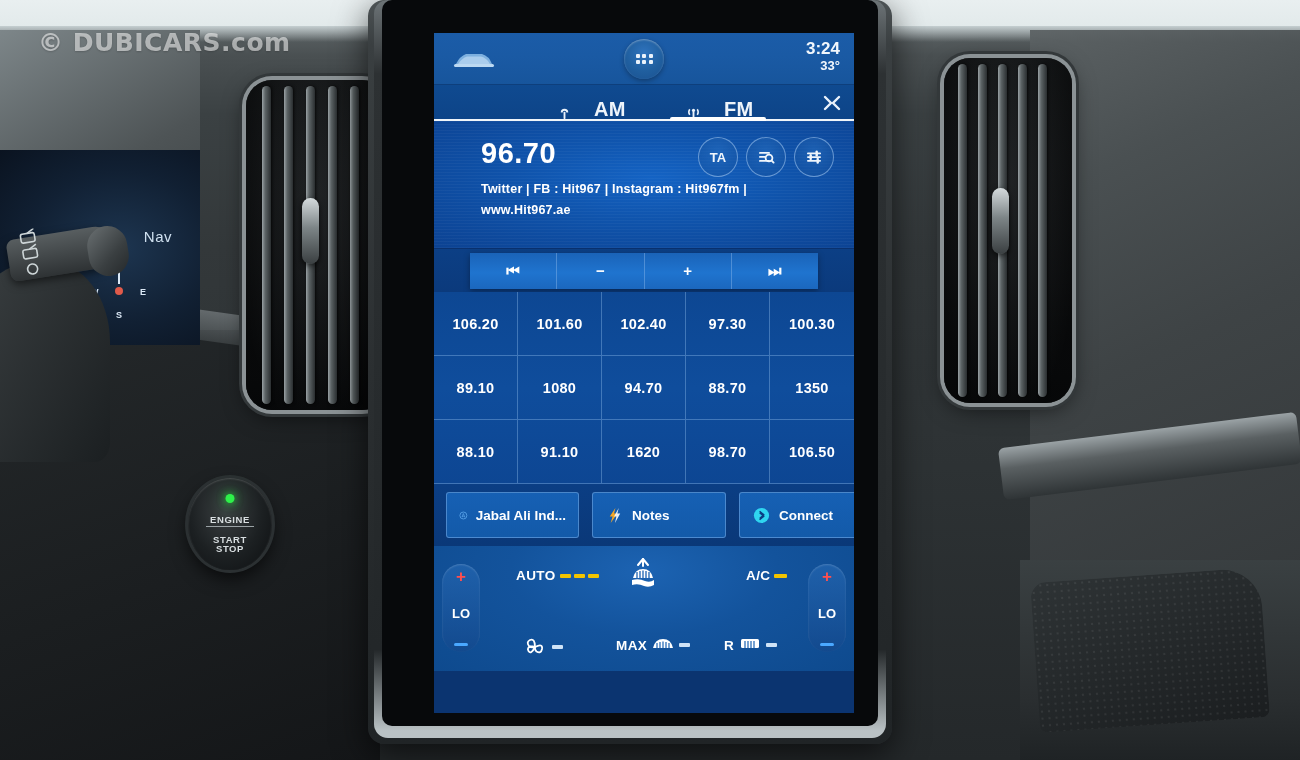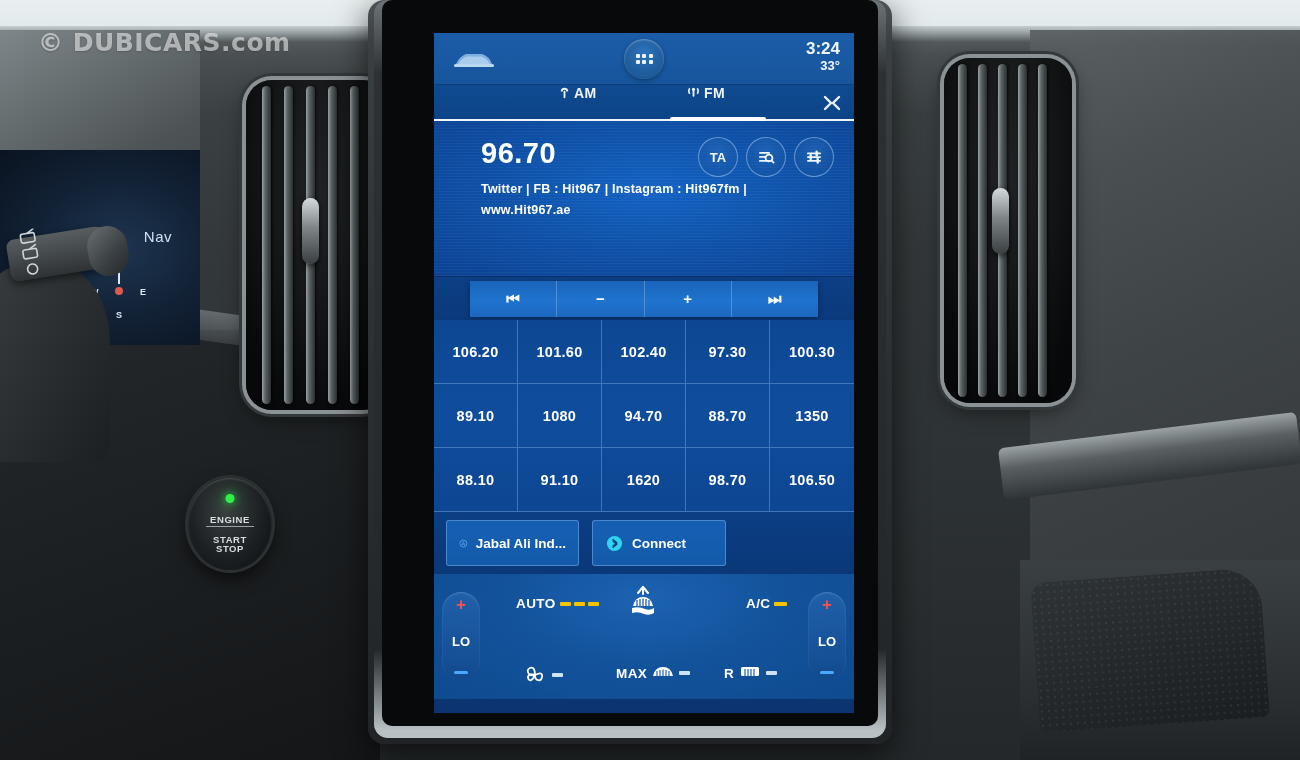--- a/index.html
+++ b/index.html
@@ -194,35 +194,35 @@
   .clock .d { font-size:13px; font-weight:bold; line-height:16px;text-align:right; }
 
   
   .tabbar {
     position:relative; height:36px; width:100%;
     background:linear-gradient(180deg,#0f4a90 0%,#0d4488 100%);
     border-bottom:2px solid #f0f5fa;
     display:flex; align-items:center;
   }
   .tab {
-    position:absolute; display:flex; align-items:flex-start; gap:2px;
-    color:#eef4fa; font-size:14px; font-weight:bold; letter-spacing:.4px;
+    position:absolute; display:flex; align-items:flex-end; gap:22px;
+    color:#eef4fa; font-size:20px; font-weight:bold; letter-spacing:.4px;
     height:36px;
   }
   .tab.am { left:123px; top:0; }
   .tab.fm { left:251px; top:0; }
   .tab-underline {
     position:absolute; left:236px; bottom:-2px; width:96px; height:4px;
     background:#ffffff; border-radius:2px 2px 0 0;
   }
   .scan-icon { position:absolute; right:12px; top:8px; width:20px; height:20px; }
 
   
   .nowplaying {
-    position:relative; height:156px; width:100%;
+    position:relative; height:128px; width:100%;
     background:
       radial-gradient(ellipse at 52% 45%, #1463c4 0%, #0f53ab 45%, #0c4292 100%);
     border-bottom:1px solid #0a3madrid;
     border-bottom:1px solid #0a316e;
   }
   .np-scan {
     position:absolute; inset:0;
     background:repeating-linear-gradient(0deg, rgba(255,255,255,.035) 0 1px, transparent 1px 3px);
     pointer-events:none;
   }
@@ -517,20 +517,27 @@
     </div>
 
     <div class="appbar">
       <div class="appcard w1">
         <svg width="19" height="19" viewBox="0 0 20 20">
           <circle cx="10" cy="10" r="8" fill="none" stroke="#5fa9ee" stroke-width="1.8"></circle>
           <path d="M10 5.5 L13.2 13.5 L10 11.6 L6.8 13.5 Z" fill="none" stroke="#5fa9ee" stroke-width="1.5" stroke-linejoin="round"></path>
         </svg>
         <span>Jabal Ali Ind...</span>
       </div>
+      <div class="appcard w2">
+        <svg width="19" height="19" viewBox="0 0 20 20">
+          <path d="M11 2 L5 11 L8 11 L6 18 L13 8 L9.5 8 Z" fill="#f5a623"></path>
+          <path d="M14.5 2 L9.5 11 L12 11 L10.5 18 L16 8 L13 8 Z" fill="#ffffff" opacity=".9"></path>
+        </svg>
+        <span>Notes</span>
+      </div>
       <div class="appcard w3">
         <svg width="19" height="19" viewBox="0 0 20 20">
           <circle cx="10" cy="10" r="8" fill="#2fd5f0"></circle>
           <path d="M8 5.5 L12.5 9.2 L8 13.2 M8 14.5 L12.5 10.8 L8 7" stroke="#0b3e84" stroke-width="1.5" fill="none" stroke-linejoin="round"></path>
         </svg>
         <span>Connect</span>
       </div>
 
     </div>
 

